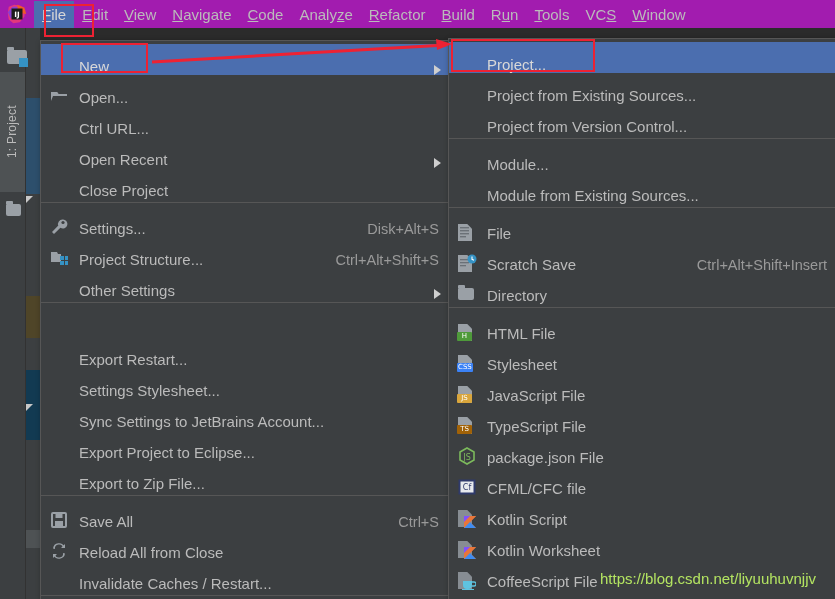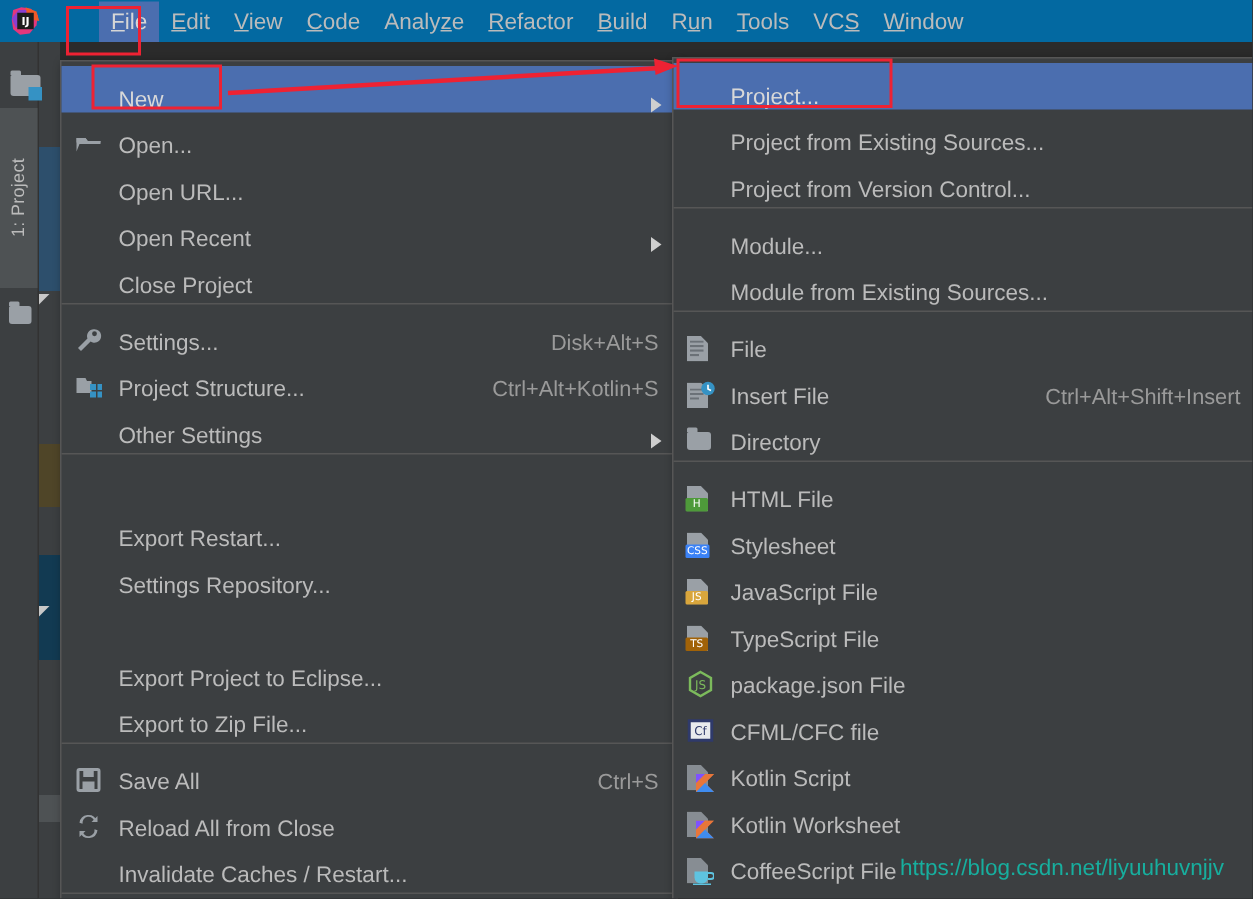--- a/index.html
+++ b/index.html
@@ -87,25 +87,24 @@
     position: absolute;
     width: 0; height: 0;
     border-left: 7px solid #c8c8c8;
     border-bottom: 7px solid transparent;
   }
 
   
   .menubar {
     position: absolute;
     left: 0; top: 0; right: 0; height: 28px;
-    background: #0369a1;
+    background: #a21caf;
     display: flex;
     align-items: center;
     white-space: nowrap;
-    gap: 32px;
   }
   .logo {
     width: 22px; height: 22px;
     margin-left: 6px; margin-right: 6px;
     flex: 0 0 auto;
     position: relative;
   }
   .menubar-item {
     color: #bbbbbb;
     font-size: 15px;
@@ -188,21 +187,21 @@
     box-sizing: border-box;
   }
   .redarrow {
     position: absolute;
     pointer-events: none;
     overflow: visible;
   }
   .watermark {
     position: absolute;
     left: 600px; top: 570px;
-    color: #14b8a6;
+    color: #bef264;
     font-size: 15px;
     opacity: .92;
     white-space: nowrap;
   }
 
   
   .ficon {
     position: absolute;
     left: 1px; top: 2px;
     width: 14px; height: 17px;
@@ -278,20 +277,21 @@
         <path d="M2 10 L7 4 L13 4 L11 13 L5 17 Z" fill="#8a3fd1"></path>
         <path d="M12 2 L20 5 L22 12 L17 11 L13 6 Z" fill="#f05a28"></path>
         <rect x="6" y="6" width="12" height="12" fill="#1c1c1c"></rect>
         <text x="12" y="15" font-size="8" fill="#ffffff" text-anchor="middle" font-family="DejaVu Sans, sans-serif" font-weight="bold">IJ</text>
       </svg>
     </div>
     <div id="menubar-items" style="display:flex;align-items:center;">
         <div class="menubar-item mn selected"><u>F</u>ile</div>
         <div class="menubar-item mn"><u>E</u>dit</div>
         <div class="menubar-item mn"><u>V</u>iew</div>
+        <div class="menubar-item mn"><u>N</u>avigate</div>
         <div class="menubar-item mn"><u>C</u>ode</div>
         <div class="menubar-item mn">Analy<u>z</u>e</div>
         <div class="menubar-item mn"><u>R</u>efactor</div>
         <div class="menubar-item mn"><u>B</u>uild</div>
         <div class="menubar-item mn">R<u>u</u>n</div>
         <div class="menubar-item mn"><u>T</u>ools</div>
         <div class="menubar-item mn">VC<u>S</u></div>
         <div class="menubar-item mn"><u>W</u>indow</div>
       </div>
   </div>
@@ -304,21 +304,21 @@
       </div>
       <div class="mi">
         <span class="ico"><svg width="20" height="20" viewBox="0 0 20 20">
             <path d="M2 6h6l1.5 2H18v2H4l-2 5z" fill="#9aa0a6"></path>
             <path d="M2 6h6l1.5 2H18v1H2z" fill="#9aa0a6"></path>
           </svg></span>
         <span class="label">Open...</span>
       </div>
       <div class="mi">
         <span class="ico"></span>
-        <span class="label">Open URL...</span>
+        <span class="label">Ctrl URL...</span>
       </div>
       <div class="mi">
         <span class="ico"></span>
         <span class="label">Open Recent</span>
         <span class="arrow"></span>
       </div>
       <div class="mi">
         <span class="ico"></span>
         <span class="label">Close Project</span>
       </div>
@@ -333,41 +333,42 @@
       </div>
       <div class="mi">
         <span class="ico"><svg width="20" height="20" viewBox="0 0 20 20">
             <path d="M2 4h6l1 2h3v8H2z" fill="#9aa0a6"></path>
             <rect x="11" y="8" width="4" height="4" fill="#3592c4"></rect>
             <rect x="16" y="8" width="3" height="4" fill="#3592c4"></rect>
             <rect x="11" y="13" width="4" height="4" fill="#3592c4"></rect>
             <rect x="16" y="13" width="3" height="4" fill="#3592c4"></rect>
           </svg></span>
         <span class="label">Project Structure...</span>
-        <span class="accel">Ctrl+Alt+Kotlin+S</span>
+        <span class="accel">Ctrl+Alt+Shift+S</span>
       </div>
       <div class="mi">
         <span class="ico"></span>
         <span class="label">Other Settings</span>
         <span class="arrow"></span>
       </div>
       <div class="sep"></div>
       <div class="mi">
         <span class="ico"></span>
       </div>
       <div class="mi">
         <span class="ico"></span>
         <span class="label">Export Restart...</span>
       </div>
       <div class="mi">
         <span class="ico"></span>
-        <span class="label">Settings Repository...</span>
-      </div>
-      <div class="mi">
-        <span class="ico"></span>
+        <span class="label">Settings Stylesheet...</span>
+      </div>
+      <div class="mi">
+        <span class="ico"></span>
+        <span class="label">Sync Settings to JetBrains Account...</span>
       </div>
       <div class="mi">
         <span class="ico"></span>
         <span class="label">Export Project to Eclipse...</span>
       </div>
       <div class="mi">
         <span class="ico"></span>
         <span class="label">Export to Zip File...</span>
       </div>
       <div class="sep"></div>
@@ -441,21 +442,21 @@
               <rect y="0" width="9" height="1.3"></rect>
               <rect y="3" width="9" height="1.3"></rect>
               <rect y="6" width="6" height="1.3"></rect>
             </g>
           </svg>
           <svg style="position:absolute;left:10px;top:1px" width="10" height="10">
             <circle cx="5" cy="5" r="4.5" fill="#3592c4"></circle>
             <path d="M5 2.5v2.8l2 1" stroke="#fff" stroke-width="1.1" fill="none"></path>
           </svg>
         </span>
-        <span class="label">Insert File</span>
+        <span class="label">Scratch Save</span>
         <span class="accel">Ctrl+Alt+Shift+Insert</span>
       </div>
       <div class="mi">
         <span class="ico">
           <div class="folder"></div>
         </span>
         <span class="label">Directory</span>
       </div>
       <div class="sep"></div>
       <div class="mi">

